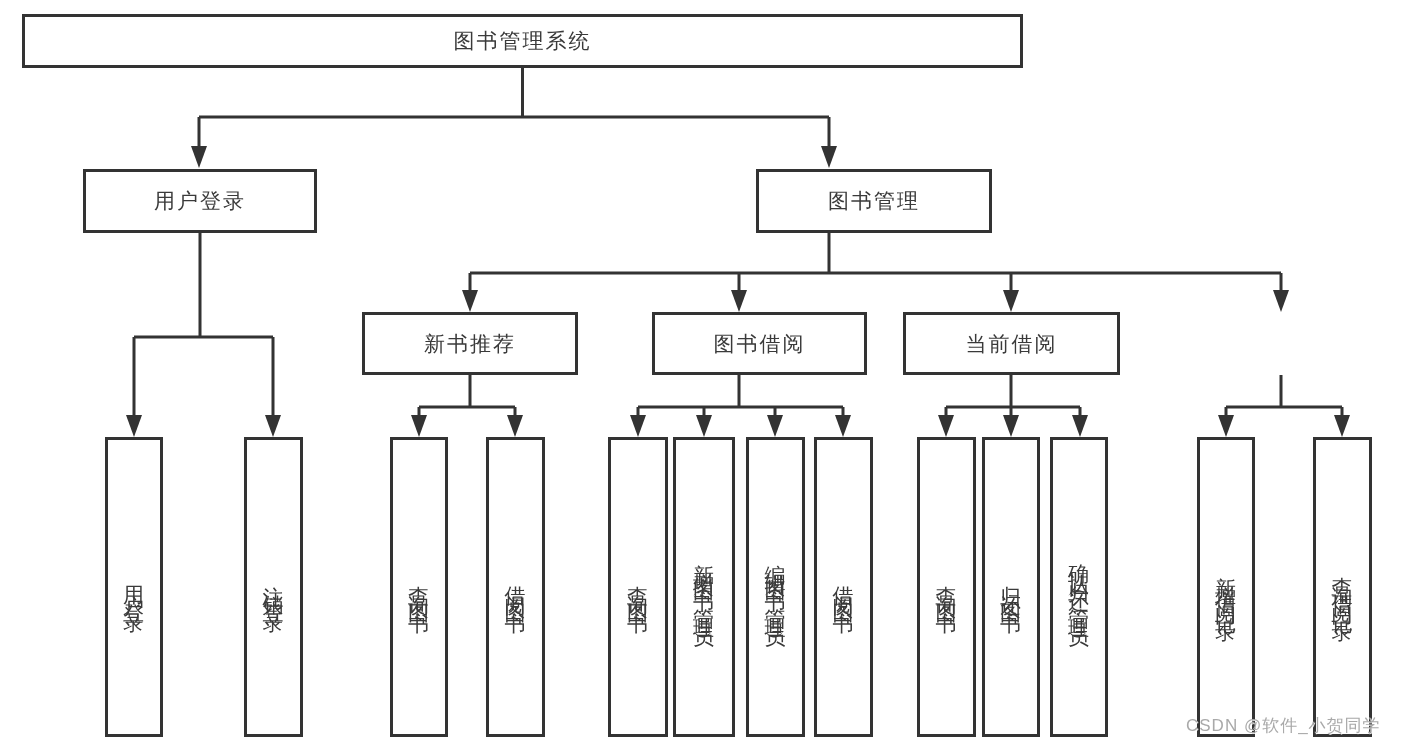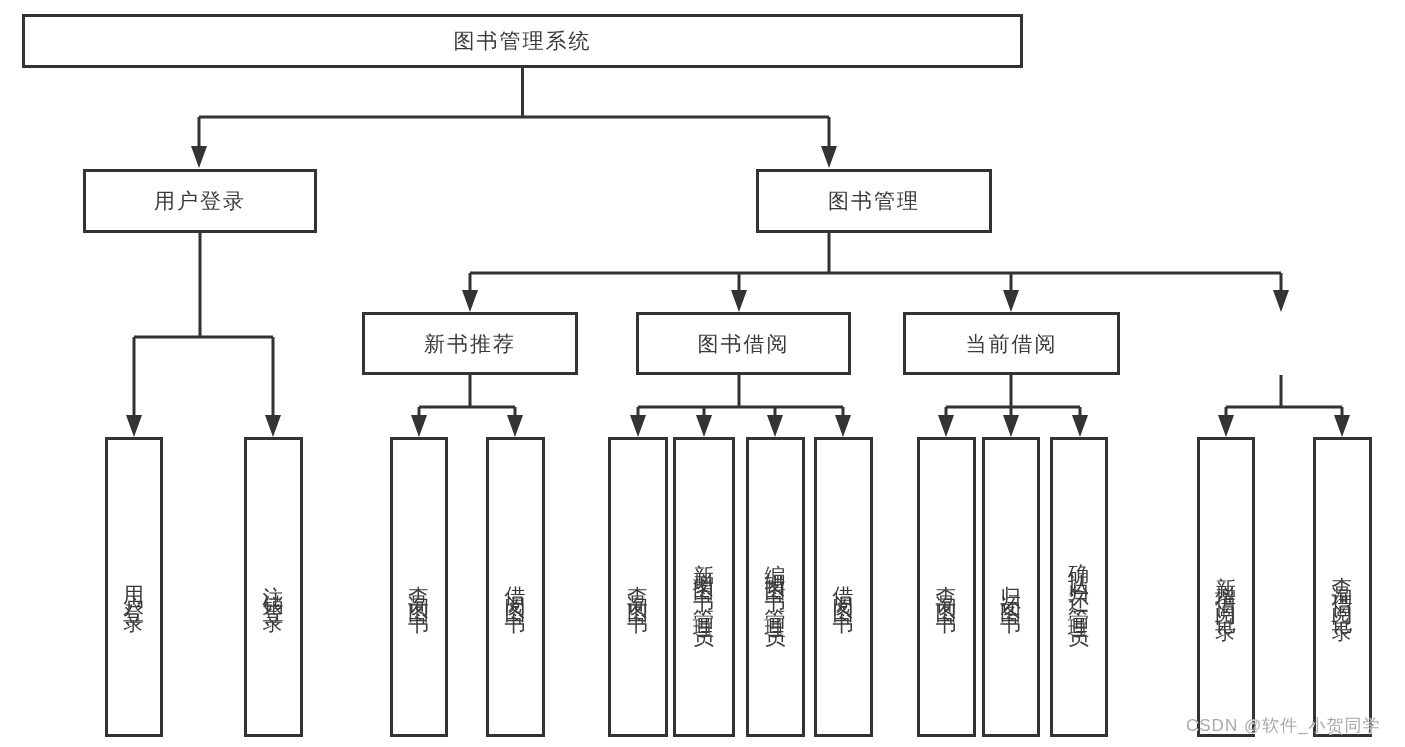--- a/index.html
+++ b/index.html
@@ -38,21 +38,21 @@
     text-orientation: mixed;
     font-size: 21px;
     letter-spacing: 9px;
     line-height: 1;
     white-space: nowrap;
   }
   .root-box   { left: 22px;  top: 14px;  width: 1001px; height: 54px; }
   .b-user     { left: 83px;  top: 169px; width: 234px;  height: 64px; }
   .b-mgmt     { left: 711px; top: 169px; width: 236px;  height: 64px; margin-left: 45px; }
   .b-newrec   { left: 362px; top: 312px; width: 216px;  height: 63px; }
-  .b-borrow   { left: 636px; top: 312px; width: 215px;  height: 63px; }
+  .b-borrow   { left: 652px; top: 312px; width: 215px;  height: 63px; }
   .b-current  { left: 903px; top: 312px; width: 217px;  height: 63px; }
   .b-records  { left: 1173px;top: 312px; width: 217px;  height: 63px; }
   .leaf       { top: 437px;  height: 300px; }
   .l1  { left: 105px;  width: 58px; }
   .l2  { left: 244px;  width: 59px; }
   .l3  { left: 390px;  width: 58px; }
   .l4  { left: 486px;  width: 59px; }
   .l5  { left: 608px;  width: 60px; }
   .l6  { left: 673px;  width: 62px; }
   .l7  { left: 746px;  width: 59px; }

